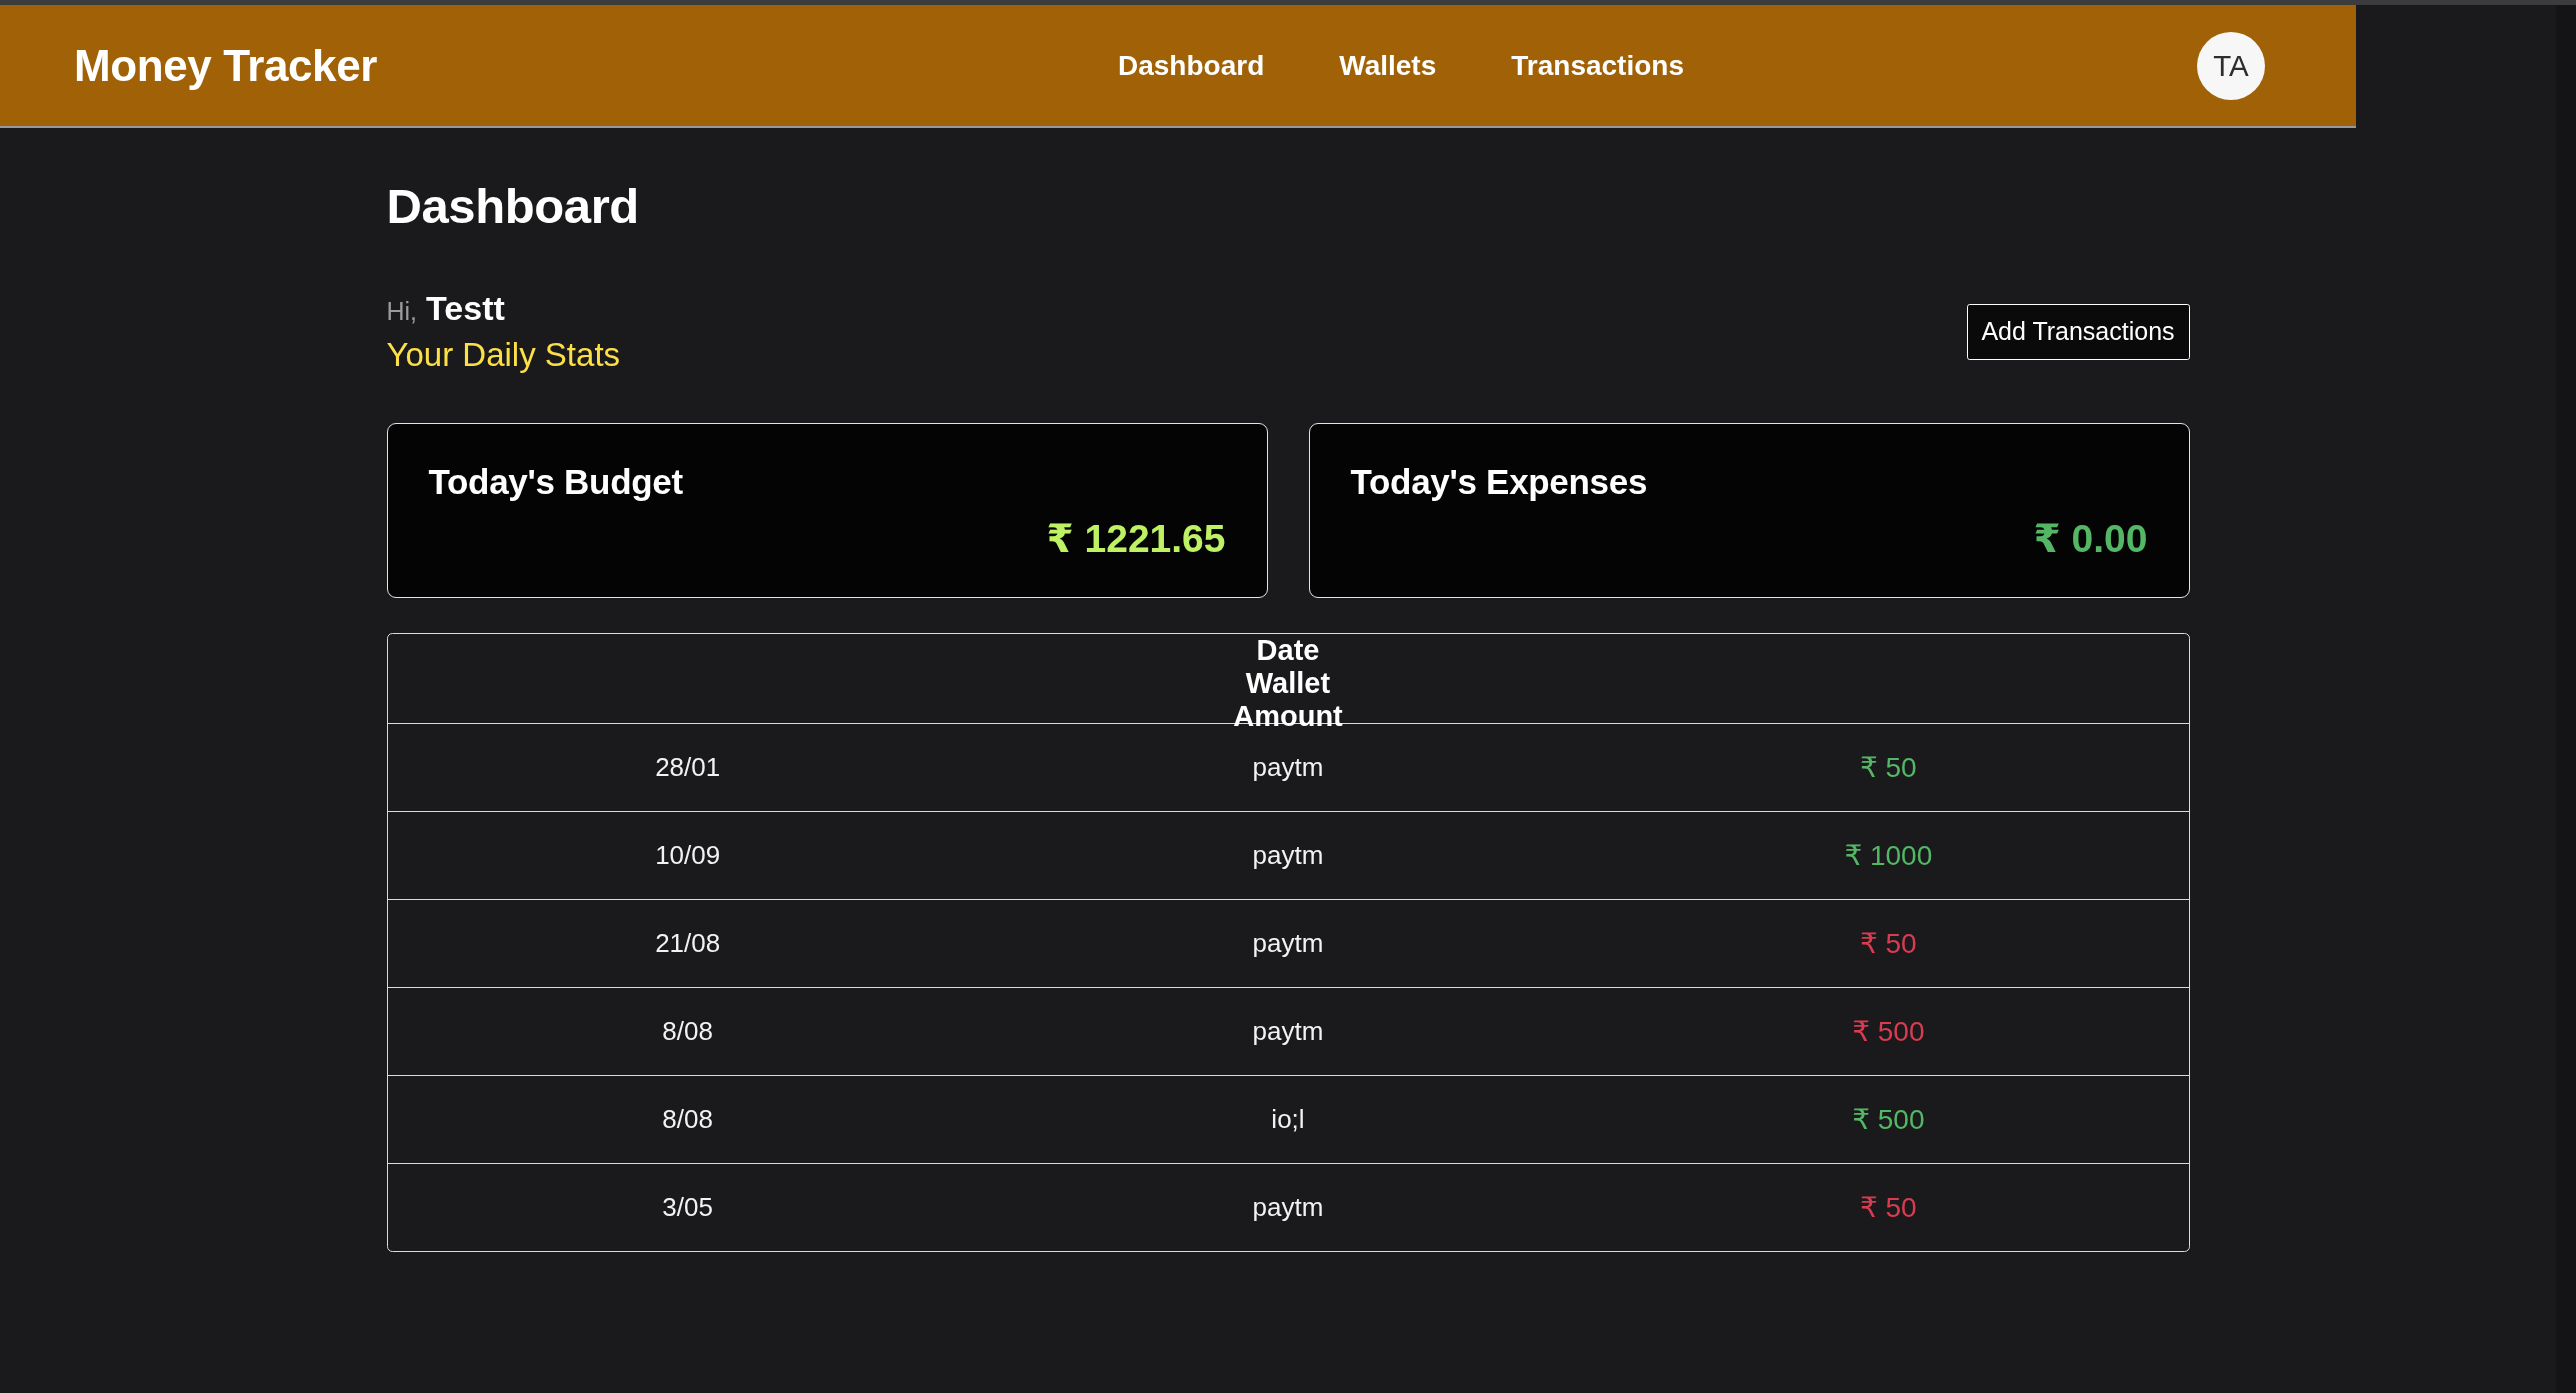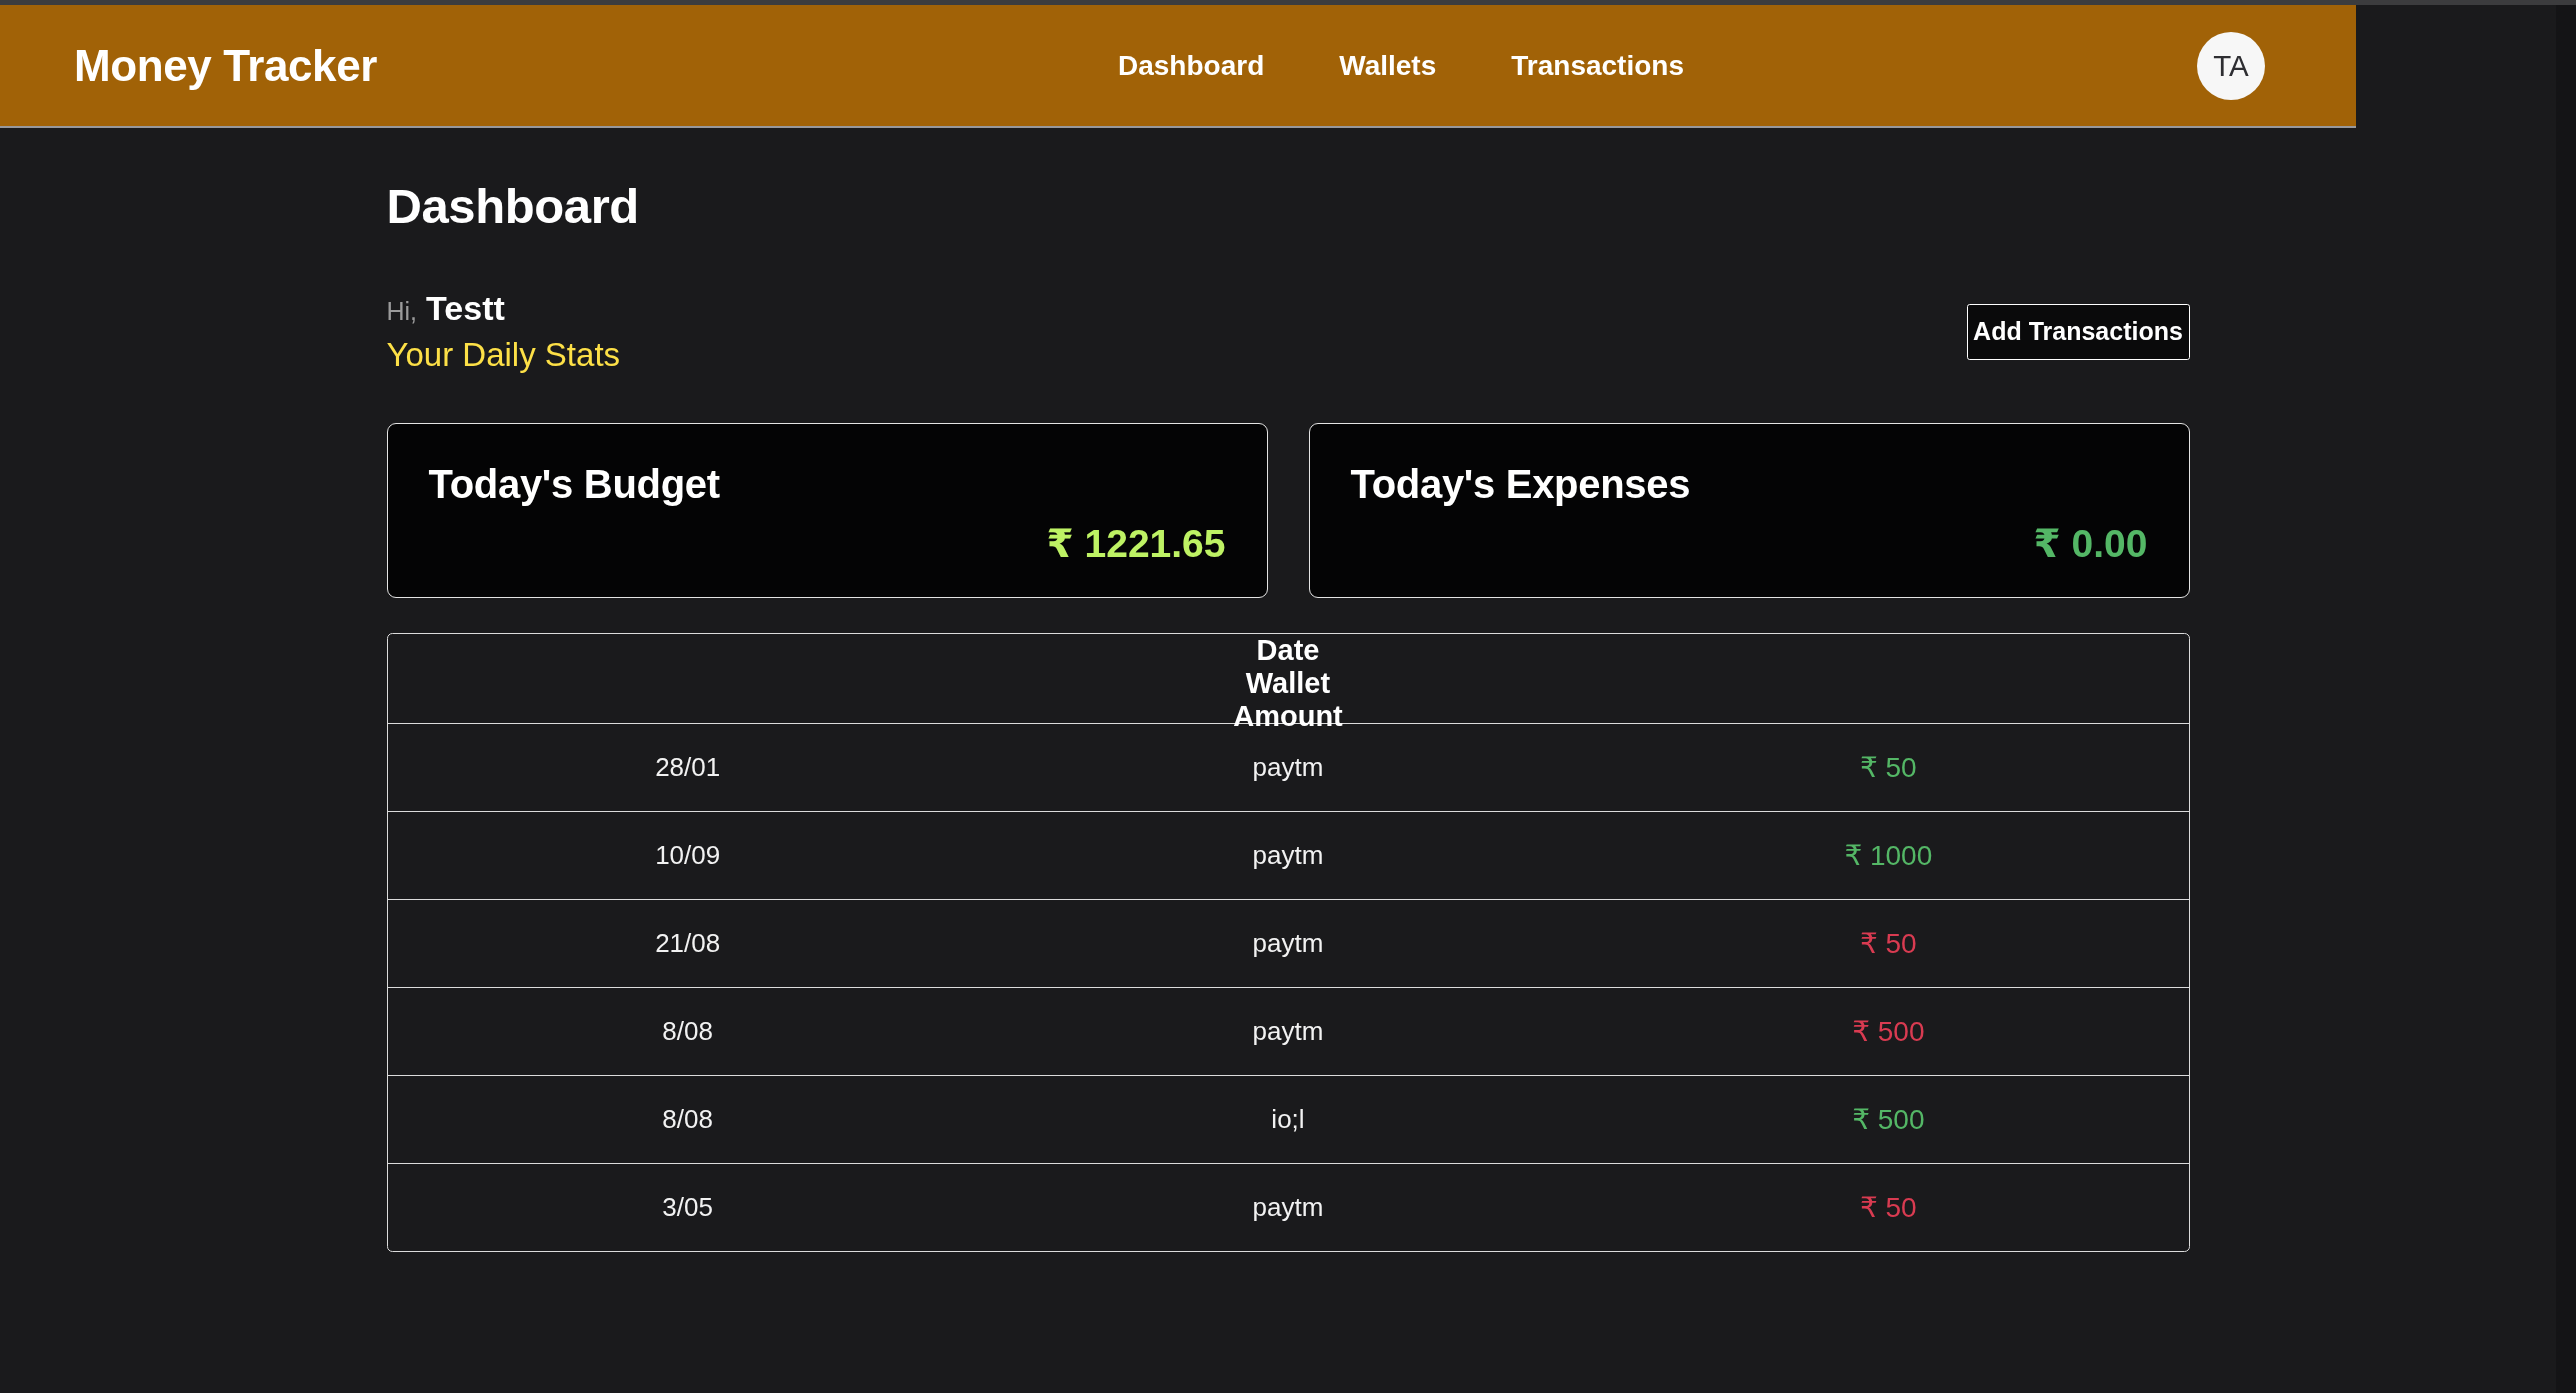--- a/index.html
+++ b/index.html
@@ -62,36 +62,36 @@
   .greeting-row {
     margin-top: 55px;
     display: flex; align-items: center; justify-content: space-between;
   }
   .greeting-prefix { color: #9b9b9b; font-size: 25px; font-weight: 400; }
   .greeting-name { color: #ffffff; font-size: 34px; font-weight: 700; margin-left: 9px; }
   .greeting-sub { color: #fde047; font-size: 33px; margin-top: 8px; }
   .add-btn {
     width: 223px; height: 56px;
     background: #0a0a0b; border: 1.8px solid #ffffff; border-radius: 2.7px;
-    color: #ffffff; font-size: 25px; font-weight: 700;
+    color: #ffffff; font-size: 25px; font-weight: 400;
     font-family: "Liberation Sans", "DejaVu Sans", sans-serif;
     display: flex; align-items: center; justify-content: center;
     cursor: pointer;
   }
   
   .cards {
     margin-top: 49px;
     display: grid; grid-template-columns: 1fr 1fr; gap: 41px;
   }
   .card {
     height: 175px; background: #040405;
     border: 1.8px solid #e4e4e4; border-radius: 9px;
     padding: 38px 41px 0 41px;
   }
-  .card-title { font-size: 40px; font-weight: 700; letter-spacing: -0.3px; }
+  .card-title { font-size: 35px; font-weight: 700; letter-spacing: -0.3px; }
   .card-value {
     margin-top: 14.3px; text-align: right;
     font-size: 39px; font-weight: 700;
   }
   
   .tx-table {
     margin-top: 35px;
     border: 1.8px solid #dcdcdc; border-radius: 5.4px;
     overflow: hidden;
   }

